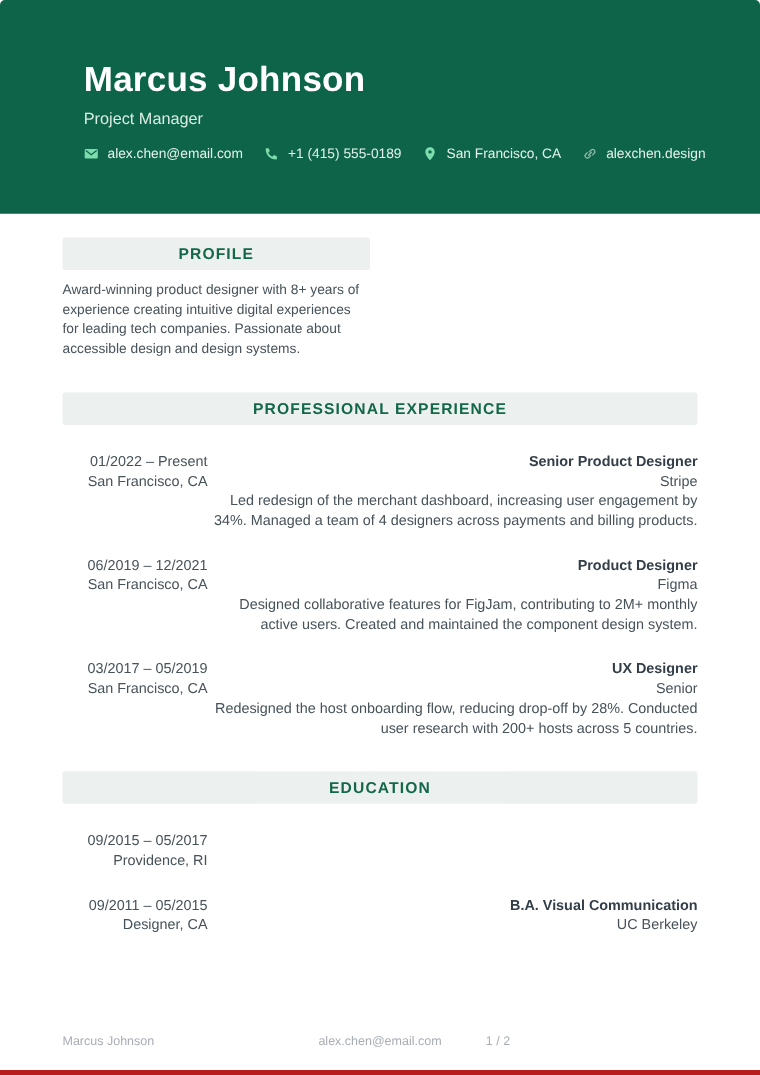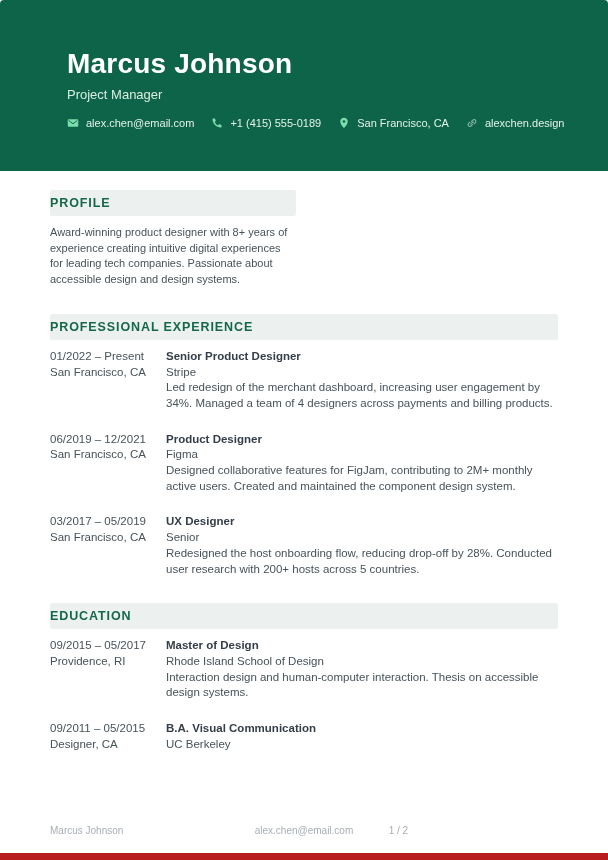--- a/index.html
+++ b/index.html
@@ -6,21 +6,21 @@
   html, body { background: #ffffff; }
   body { font-family: "Liberation Sans", sans-serif; }
 
   .page {
     position: relative;
     width: 608px;
     height: 860px;
     background: #ffffff;
     overflow: hidden;
     border-radius: 4px 4px 0 0;
-    border-bottom: 7px solid #b91c1c;
+    border-bottom: 4px solid #b91c1c;
   }
 
   
   .header {
     height: 171px;
     background: #0d6448;
     padding: 49px 50px 0 67px;
   }
   .name {
     color: #ffffff;
@@ -53,39 +53,39 @@
 
   
   .main { padding: 0 50px; }
 
   .section-band {
     height: 26px;
     background: #ecf0ee;
     border-radius: 2px;
     display: flex;
     align-items: center;
-    justify-content: flex-start;
+    justify-content: center;
   }
   .section-band .band-label {
     color: #14684a;
     font-size: 12.5px;
     font-weight: 700;
     letter-spacing: 0.9px;
   }
 
   .profile-section { margin-top: 19px; width: 246px; }
   .profile-text {
     margin-top: 9px;
     font-size: 11px;
     line-height: 15.7px;
     color: #475259;
   }
 
   .timeline-section { margin-top: 26px; }
-  .entries { margin-top: 9px; }
+  .entries { margin-top: 23px; text-align: right; }
   .entry {
     display: grid;
     grid-template-columns: 116px 1fr;
     margin-bottom: 20px;
   }
   .entry:last-child { margin-bottom: 0; }
   .entry-left {
     font-size: 11.5px;
     line-height: 15.7px;
     color: #475259;
@@ -226,25 +226,20 @@
       <div class="section-band">
         <span class="band-label">EDUCATION</span>
       </div>
       <div class="entries">
 
         <div class="entry">
           <div class="entry-left">
             <div>09/2015 – 05/2017</div>
             <div>Providence, RI</div>
           </div>
-          <div class="entry-right">
-            <div class="entry-title">Master of Design</div>
-            <div>Rhode Island School of Design</div>
-            <div>Interaction design and human-computer interaction. Thesis on accessible design systems.</div>
-          </div>
         </div>
 
         <div class="entry">
           <div class="entry-left">
             <div>09/2011 – 05/2015</div>
             <div>Designer, CA</div>
           </div>
           <div class="entry-right">
             <div class="entry-title">B.A. Visual Communication</div>
             <div>UC Berkeley</div>

